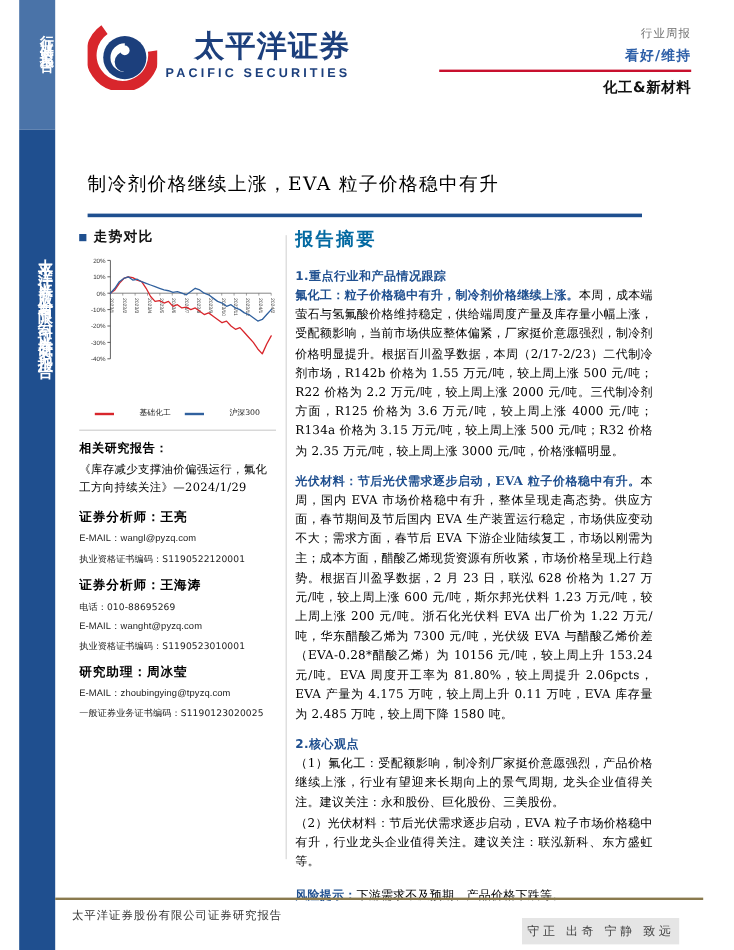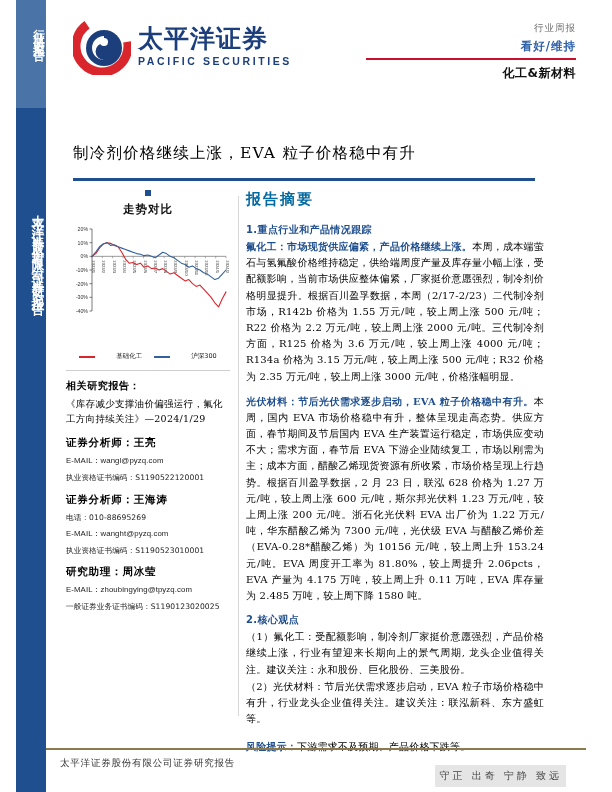--- a/index.html
+++ b/index.html
@@ -29,21 +29,21 @@
   }
   .sidebar-main-label {
     position:absolute; left:16px; top:205px; width:30px;
     writing-mode: vertical-rl; text-orientation: upright;
     color:#ffffff; font-size:12.5px; letter-spacing:5.5px;
     font-family:"DejaVu Serif", serif; font-weight:700;
     text-align:left;
   }
 
   
-  .logo-wrap { position:absolute; left:73px; top:17px; display:flex; align-items:center; gap:7px; }
+  .logo-wrap { position:absolute; left:73px; top:17px; display:flex; align-items:center; gap:7px;text-align:right; }
   .logo-mark { width:58px; height:58px; position:relative; flex:0 0 auto; }
   .logo-text-cn {
     font-family:"DejaVu Sans", sans-serif; font-weight:700;
     font-size:25px; color:#1c3f7c; letter-spacing:1px; line-height:1;
   }
   .logo-text-en {
     font-family:"Liberation Sans", sans-serif; font-weight:700;
     font-size:10.5px; color:#1c3f7c; letter-spacing:2.6px; margin-top:4px;
   }
 
@@ -67,21 +67,21 @@
 
   
   .col-left { position:absolute; left:66px; top:190px; width:164px; }
   .col-right { position:absolute; left:246px; top:190px; width:298px; }
   .col-divider {
     position:absolute; left:238px; top:196px; width:1px; height:520px;
     background:#d7d7d7;
   }
 
   
-  .block-head { display:flex; align-items:center; gap:6px; margin-bottom:6px;flex-direction:column; }
+  .block-head { display:flex; align-items:center; gap:6px; margin-bottom:6px; }
   .block-bullet { width:6px; height:6px; background:#1f4f8f; flex:0 0 auto; }
   .block-title { font-family:"DejaVu Sans", sans-serif; font-size:11.5px; font-weight:700; color:#111; letter-spacing:1px;}
 
   .chart-card { width:164px; height:128px; position:relative; }
   .chart-legend {
     display:flex; justify-content:center; gap:12px; align-items:center;
     margin-top:1px; font-family:"DejaVu Sans", sans-serif; font-size:6.5px; color:#222;
   }
   .lg-item { display:flex; align-items:center; gap:21px; }
   .lg-swatch { width:16px; height:2px; display:inline-block;}
@@ -272,21 +272,21 @@
       <div class="an-name">研究助理：周冰莹</div>
       <div class="an-line">E-MAIL：zhoubingying@tpyzq.com</div>
       <div class="an-line cn">一般证券业务证书编码：S1190123020025</div>
     </div>
   </div>
 
   <div class="col-right">
     <div class="sum-title">报告摘要</div>
 
     <div class="sec-head">1.重点行业和产品情况跟踪</div>
-    <div class="para para-gap"><b class="hl">氟化工：市场现货供应偏紧，产品价格继续上涨。</b><span>本周，成本端萤石与氢氟酸价格维持稳定，供给端周度产量及库存量小幅上涨，受配额影响，当前市场供应整体偏紧，厂家挺价意愿强烈，制冷剂价格明显提升。根据百川盈孚数据，本周（2/17-2/23）二代制冷剂市场，R142b 价格为 1.55 万元/吨，较上周上涨 500 元/吨；R22 价格为 2.2 万元/吨，较上周上涨 2000 元/吨。三代制冷剂方面，R125 价格为 3.6 万元/吨，较上周上涨 4000 元/吨；R134a 价格为 3.15 万元/吨，较上周上涨 500 元/吨；R32 价格为 2.35 万元/吨，较上周上涨 3000 元/吨，价格涨幅明显。</span></div>
+    <div class="para para-gap"><b class="hl">氟化工：粒子价格稳中有升，制冷剂价格继续上涨。</b><span>本周，成本端萤石与氢氟酸价格维持稳定，供给端周度产量及库存量小幅上涨，受配额影响，当前市场供应整体偏紧，厂家挺价意愿强烈，制冷剂价格明显提升。根据百川盈孚数据，本周（2/17-2/23）二代制冷剂市场，R142b 价格为 1.55 万元/吨，较上周上涨 500 元/吨；R22 价格为 2.2 万元/吨，较上周上涨 2000 元/吨。三代制冷剂方面，R125 价格为 3.6 万元/吨，较上周上涨 4000 元/吨；R134a 价格为 3.15 万元/吨，较上周上涨 500 元/吨；R32 价格为 2.35 万元/吨，较上周上涨 3000 元/吨，价格涨幅明显。</span></div>
 
     <div class="para para-gap"><b class="hl">光伏材料：节后光伏需求逐步启动，EVA 粒子价格稳中有升。</b><span>本周，国内 EVA 市场价格稳中有升，整体呈现走高态势。供应方面，春节期间及节后国内 EVA 生产装置运行稳定，市场供应变动不大；需求方面，春节后 EVA 下游企业陆续复工，市场以刚需为主；成本方面，醋酸乙烯现货资源有所收紧，市场价格呈现上行趋势。根据百川盈孚数据，2 月 23 日，联泓 628 价格为 1.27 万元/吨，较上周上涨 600 元/吨，斯尔邦光伏料 1.23 万元/吨，较上周上涨 200 元/吨。浙石化光伏料 EVA 出厂价为 1.22 万元/吨，华东醋酸乙烯为 7300 元/吨，光伏级 EVA 与醋酸乙烯价差（EVA-0.28*醋酸乙烯）为 10156 元/吨，较上周上升 153.24 元/吨。EVA 周度开工率为 81.80%，较上周提升 2.06pcts，EVA 产量为 4.175 万吨，较上周上升 0.11 万吨，EVA 库存量为 2.485 万吨，较上周下降 1580 吨。</span></div>
 
     <div class="sec-head">2.核心观点</div>
     <div class="para">（1）氟化工：受配额影响，制冷剂厂家挺价意愿强烈，产品价格继续上涨，行业有望迎来长期向上的景气周期, 龙头企业值得关注。建议关注：永和股份、巨化股份、三美股份。</div>
     <div class="para">（2）光伏材料：节后光伏需求逐步启动，EVA 粒子市场价格稳中有升，行业龙头企业值得关注。建议关注：联泓新科、东方盛虹等。</div>
 
     <div class="risk"><b>风险提示：</b><span>下游需求不及预期、产品价格下跌等。</span></div>
   </div>
 

